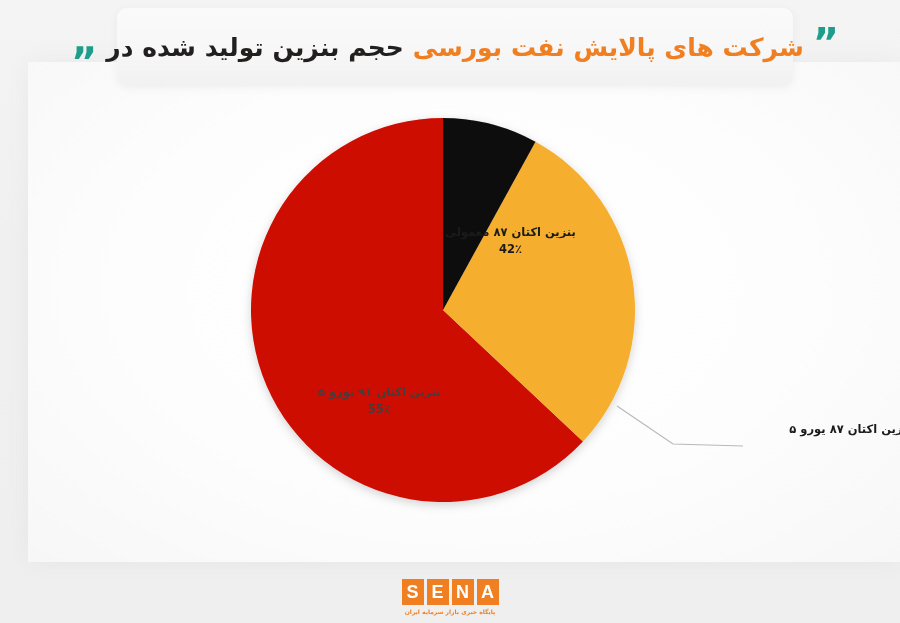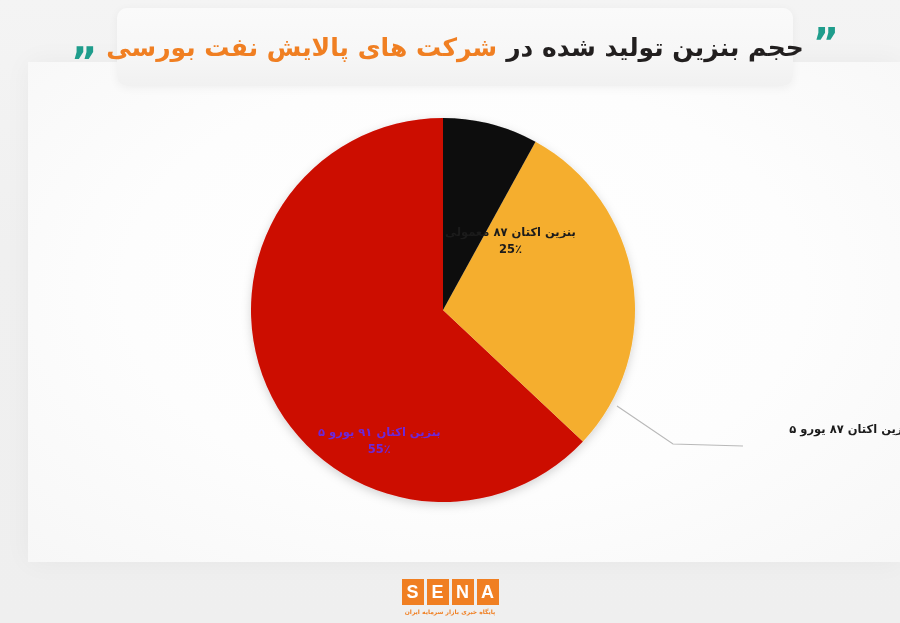--- a/index.html
+++ b/index.html
@@ -93,21 +93,21 @@
     direction: rtl;
     font-weight: 700;
     line-height: 1.45;
     white-space: nowrap;
     pointer-events: none;
   }
   .slice-label .lbl-name { font-size: 11.5px; display: block; }
   .slice-label .lbl-val  { font-size: 11.5px; display: block; }
 
   .label-orange { left: 445px; top: 224px; color: #1b1b1b; }
-  .label-red    { left: 318px; top: 384px; color: #6d28d9; margin-top: 40px; }
+  .label-red    { left: 318px; top: 384px; color: #404040; }
 
   
   .label-external {
     position: absolute;
     left: 772px;
     top: 419px;
     width: 140px;
     direction: rtl;
     color: #1b1b1b;
     font-weight: 700;
@@ -162,22 +162,22 @@
 </head>
 <body>
 
 <div id="stage">
 
   <div class="bg-plate"></div>
   <div class="content-card"></div>
 
   <div class="title-banner">
     <span class="quote-mark quote-open">“</span>
+    <span class="title-text t-dark">حجم بنزین تولید شده در</span>
     <span class="title-text t-orange">شرکت های پالایش نفت بورسی</span>
-    <span class="title-text t-dark">حجم بنزین تولید شده در</span>
     <span class="quote-mark quote-close">”</span>
   </div>
 
   <div class="pie-wrap">
     <svg width="384" height="384" viewBox="0 0 384 384">
       <defs>
         <filter id="pieShadow" x="-20%" y="-20%" width="140%" height="140%">
           <feDropShadow dx="0" dy="3" stdDeviation="5" flood-color="#000000" flood-opacity="0.17"></feDropShadow>
         </filter>
       </defs>
@@ -188,21 +188,21 @@
       </g>
     </svg>
   </div>
 
   <svg class="leader-line" width="130" height="46" viewBox="0 0 130 46">
     <polyline points="2,2 58,40 128,42" fill="none" stroke="#b9b9b9" stroke-width="1.2"></polyline>
   </svg>
 
   <div class="slice-label label-orange">
     <span class="lbl-name">بنزین اکتان ۸۷ معمولی</span>
-    <span class="lbl-val">25٪</span>
+    <span class="lbl-val">42٪</span>
   </div>
 
   <div class="slice-label label-red">
     <span class="lbl-name">بنزین اکتان ۹۱ یورو ۵</span>
     <span class="lbl-val">55٪</span>
   </div>
 
   <div class="label-external">
     <div>بنزین اکتان ۸۷ یورو ۵</div>
   </div>

